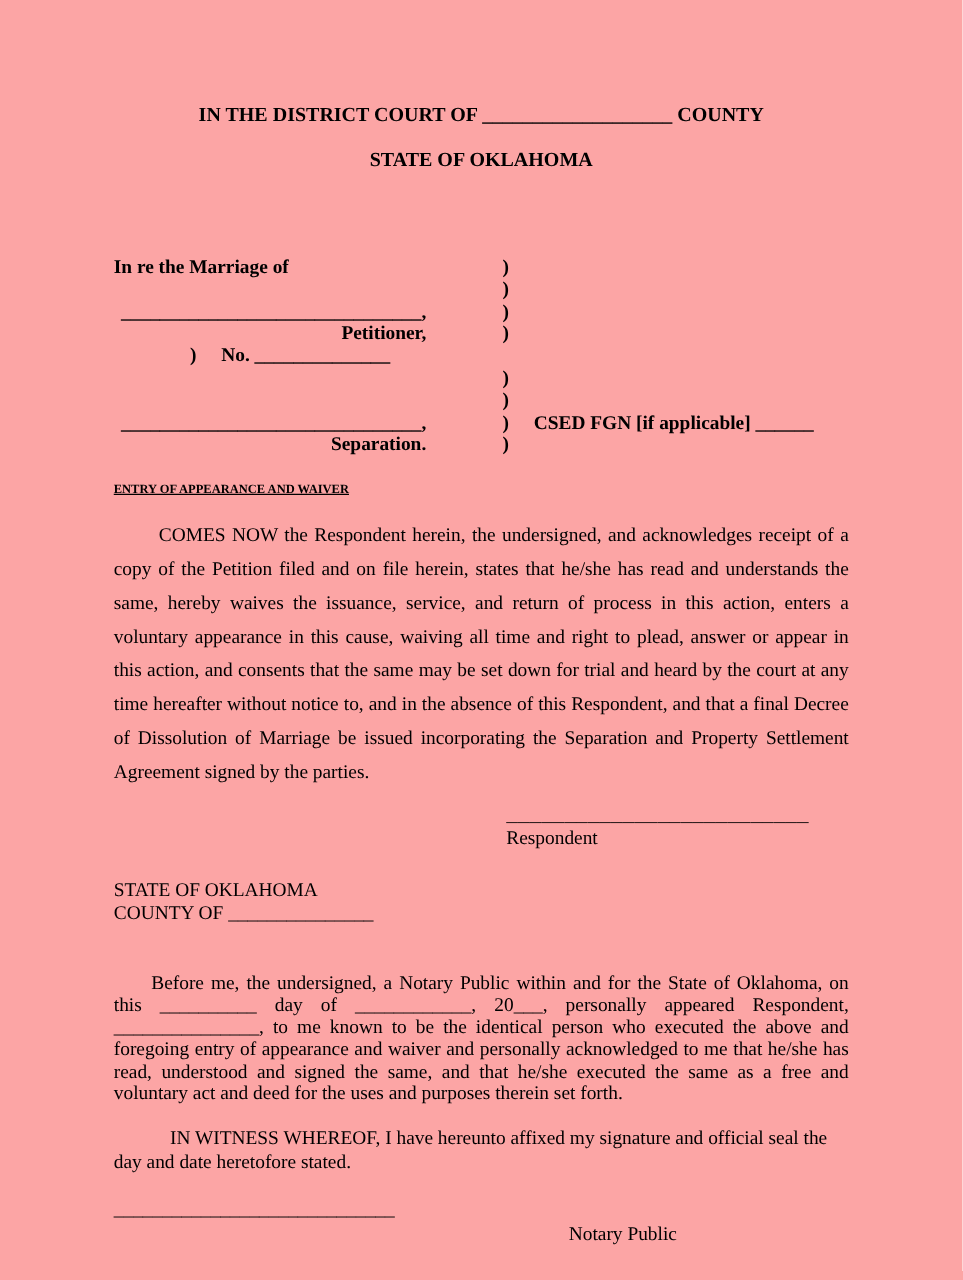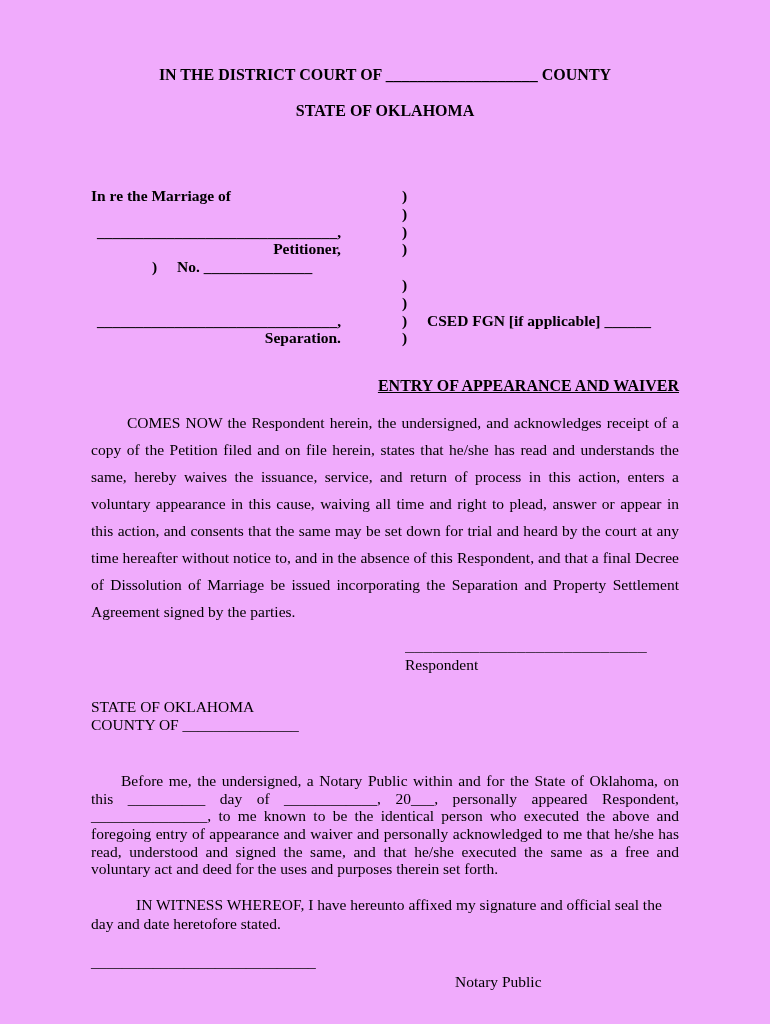--- a/index.html
+++ b/index.html
@@ -1,24 +1,24 @@
 <!DOCTYPE html>
 <html><head>
 <meta charset="utf-8">
 <style>
   * { margin: 0; padding: 0; box-sizing: border-box; }
   html, body { background: #ffffff; }
   .page {
     width: 770px;
     height: 1024px;
-    background: #f0abfc;
+    background: #fca5a5;
     font-family: "Liberation Serif", "DejaVu Serif", serif;
     font-size: 15.5px;
     color: #000000;
-    padding: 66px 91px 0 91px;
+    padding: 84px 91px 0 91px;
     overflow: hidden;
   }
   .court-header {
     text-align: center;
     font-weight: bold;
     font-size: 16px;
     line-height: 17px;
     white-space: nowrap;
   }
   .state-header {
@@ -37,24 +37,24 @@
     display: flex;
     line-height: 17.8px;
     height: 17.8px;
     white-space: nowrap;
   }
   .cap-left { width: 250px; text-align: left; }
   .cap-left.right { text-align: right; }
   .cap-paren { width: 25px; margin-left: 61px; }
   .cap-right { flex: 1; }
   .doc-title {
-    margin-top: 30px;
-    text-align: right;
+    margin-top: 18px;
+    text-align: left;
     font-weight: bold;
-    font-size: 16px;
+    font-size: 10px;
     text-decoration: underline;
     line-height: 18px;
   }
   .body-par {
     margin-top: 14px;
     text-align: justify;
     text-indent: 36px;
     line-height: 27px;
     font-size: 15.5px;
   }

